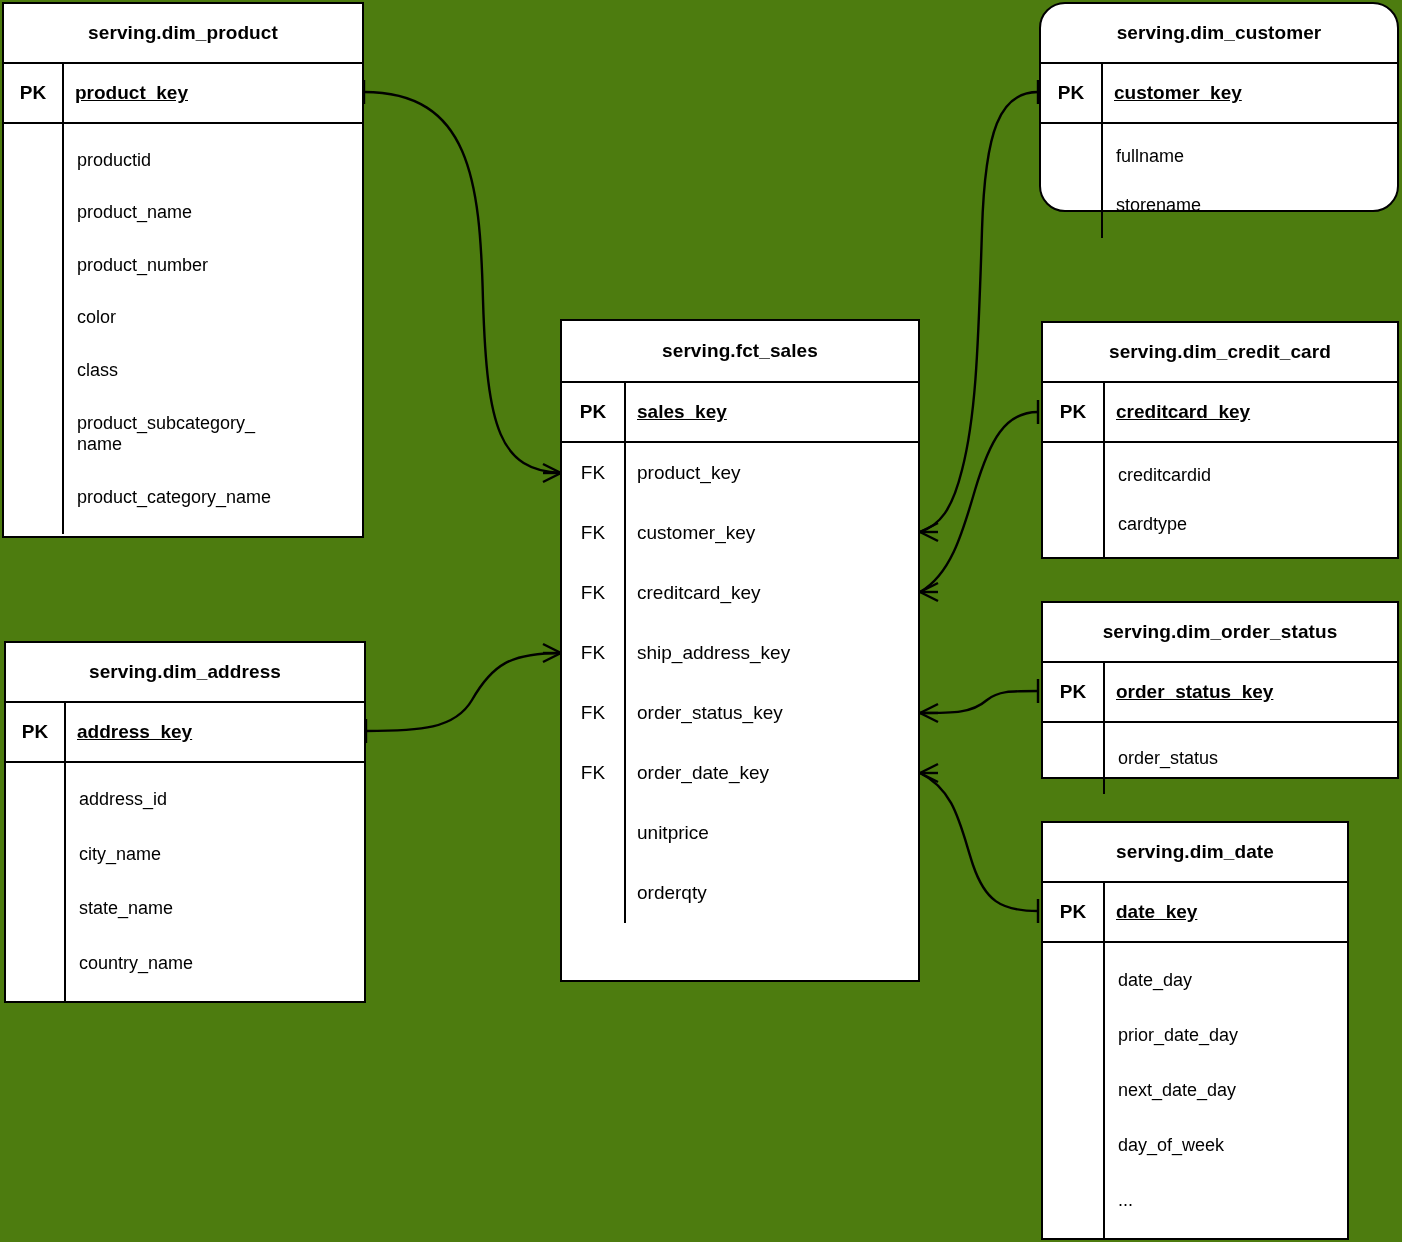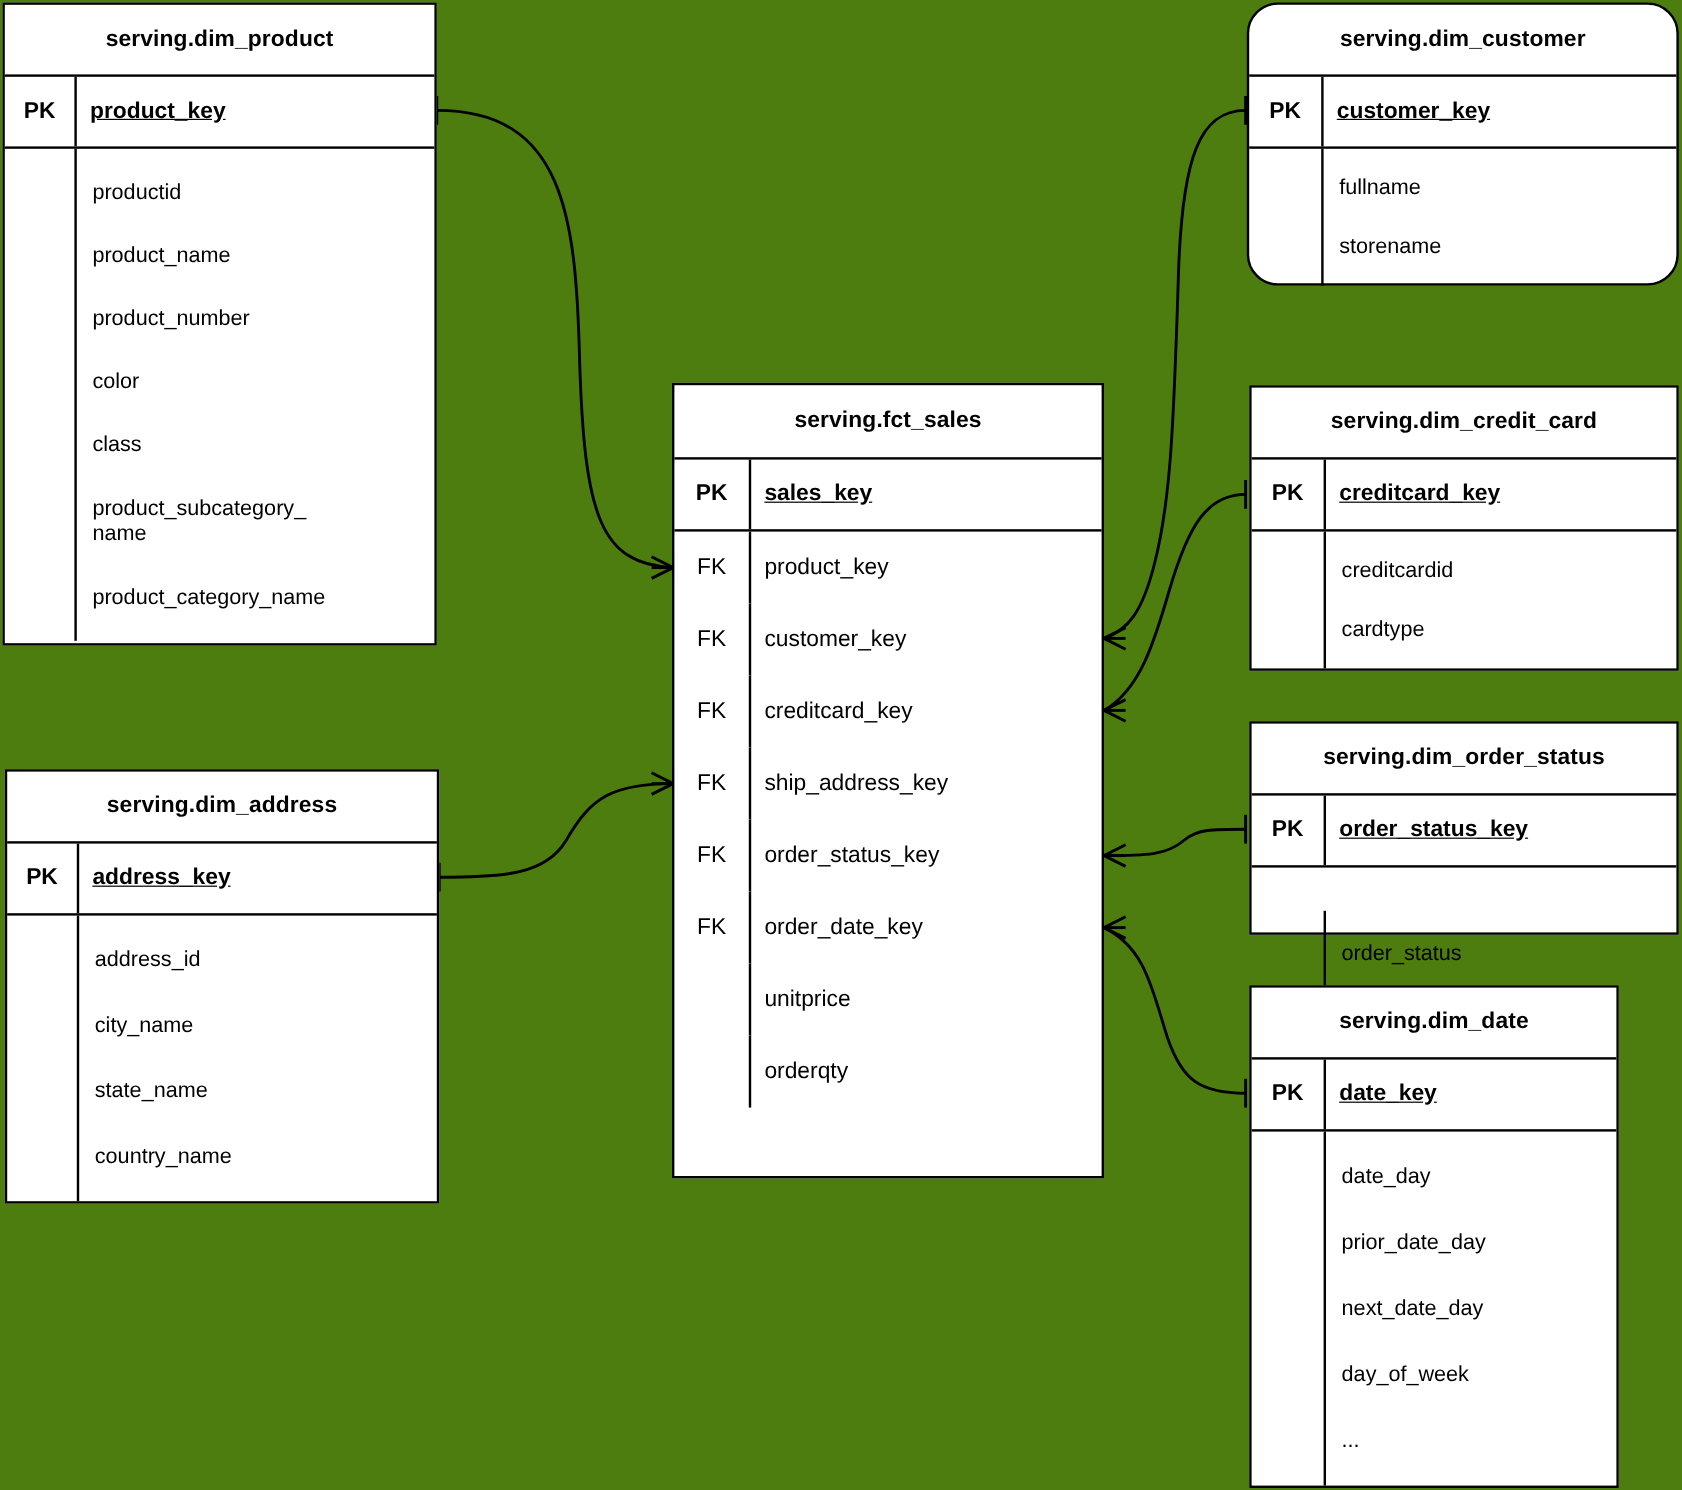--- a/index.html
+++ b/index.html
@@ -252,21 +252,21 @@
         <div class="keycell fk" style="width:62px;"></div>
         <div class="namecell">unitprice</div>
       </div>
       <div class="row" style="height:60px;">
         <div class="keycell fk" style="width:62px;"></div>
         <div class="namecell">orderqty</div>
       </div>
     </div>
   </div>
 
-  <div class="entity" style="left:1039px; top:2px; width:360px; height:236px;border-radius:26px;">
+  <div class="entity" style="left:1039px; top:2px; width:360px; height:210px;border-radius:26px;">
     <div class="entity-title" style="height:60px;">serving.dim_customer</div>
     <div class="row pk-row" style="height:60px;">
       <div class="keycell" style="width:60px;">PK</div>
       <div class="namecell pk-name">customer_key</div>
     </div>
     <div class="attrblock" style="height:114px;">
       <div class="gutter" style="width:60px;"></div>
       <div class="attrlist" style="padding:8px 0;">
         <div class="attr">fullname</div>
         <div class="attr">storename</div>
@@ -288,21 +288,21 @@
       </div>
     </div>
   </div>
 
   <div class="entity" style="left:1041px; top:601px; width:358px; height:178px;">
     <div class="entity-title" style="height:60px;">serving.dim_order_status</div>
     <div class="row pk-row" style="height:60px;">
       <div class="keycell" style="width:60px;">PK</div>
       <div class="namecell pk-name">order_status_key</div>
     </div>
-    <div class="attrblock" style="height:71px;margin-top:36px;">
+    <div class="attrblock" style="height:71px;">
       <div class="gutter" style="width:60px;"></div>
       <div class="attrlist">
         <div class="attr">order_status</div>
       </div>
     </div>
   </div>
 
   <div class="entity" style="left:1041px; top:821px; width:308px; height:419px;">
     <div class="entity-title" style="height:60px;">serving.dim_date</div>
     <div class="row pk-row" style="height:60px;">

